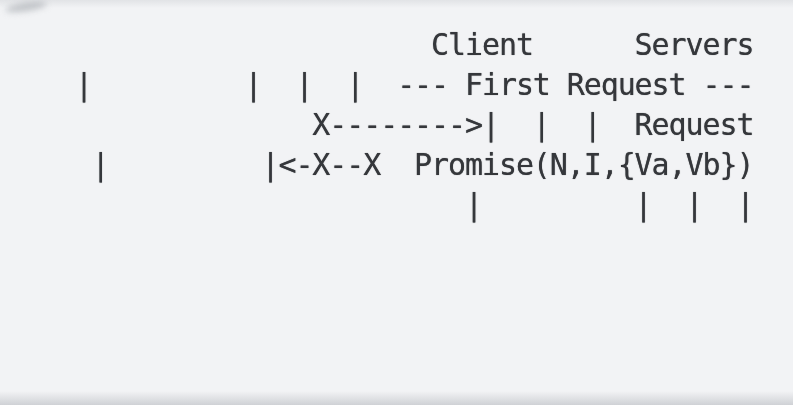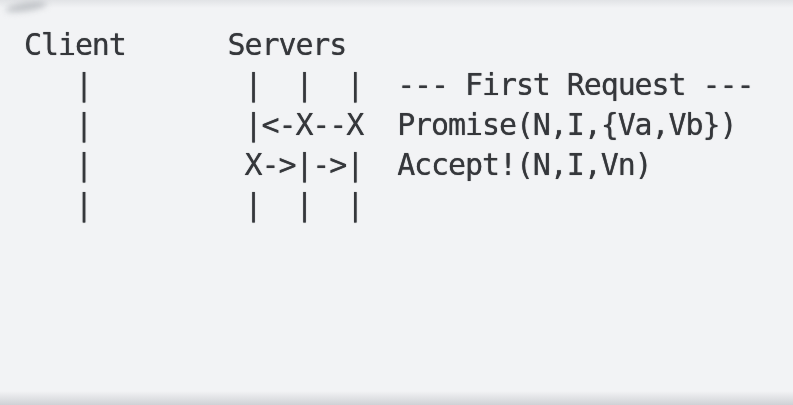--- a/index.html
+++ b/index.html
@@ -21,20 +21,21 @@
     color: #35373b;
     font-size: 30px;
     line-height: 40px;
     letter-spacing: -1.1px;
     filter: blur(0.35px);
   }
   .line {
     white-space: pre;
     height: 40px;
     text-shadow: 0 0 0.8px rgba(53, 55, 59, 0.85);
+    text-align: right;
   }
   
   .top-shade {
     position: absolute;
     left: 0; top: 0;
     width: 100%; height: 8px;
     background: linear-gradient(to bottom, rgba(150,155,162,0.18), rgba(150,155,162,0));
     pointer-events: none;
   }
   .bottom-shade {
@@ -54,20 +55,20 @@
     transform: rotate(-8deg);
     pointer-events: none;
   }
 </style>
 </head>
 <body>
 
 <div class="diagram">
   <div class="line">Client      Servers</div>
   <div class="line">   |         |  |  |  --- First Request ---</div>
+  <div class="line">   X--------&gt;|  |  |  Request</div>
   <div class="line">   |         |&lt;-X--X  Promise(N,I,{Va,Vb})</div>
-  <div class="line">   |         X-&gt;|-&gt;|  Accept!(N,I,Vn)</div>
   <div class="line">   |         |  |  |</div>
 </div>
 
 <div class="top-shade"></div>
 <div class="corner-smudge"></div>
 <div class="bottom-shade"></div>
 
 </body></html>

